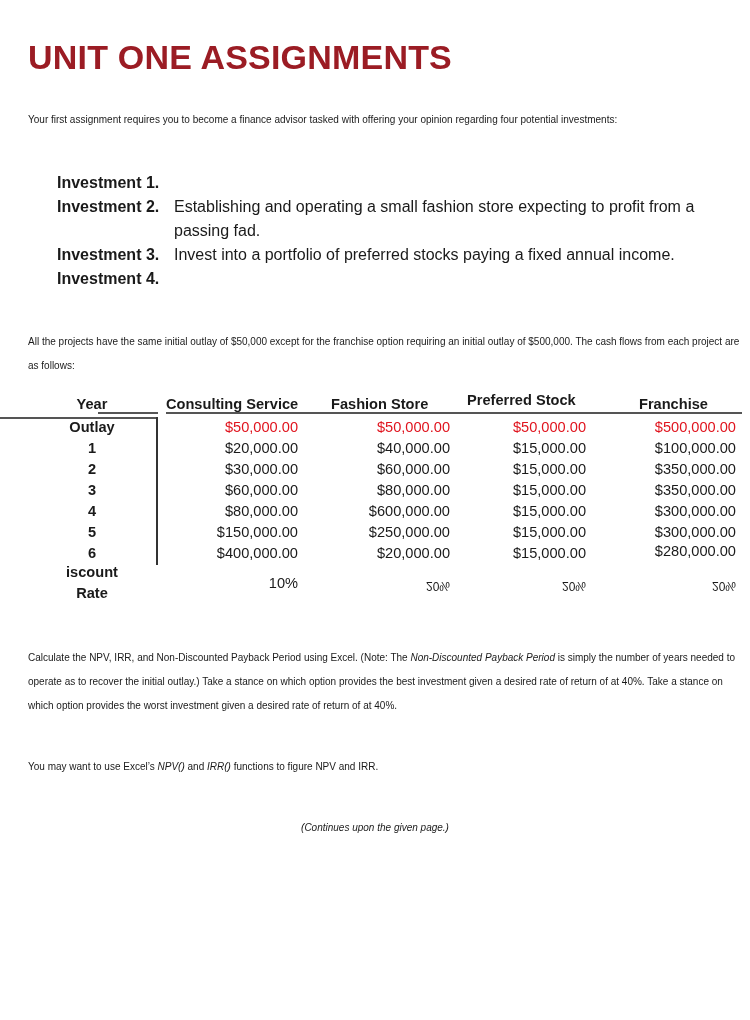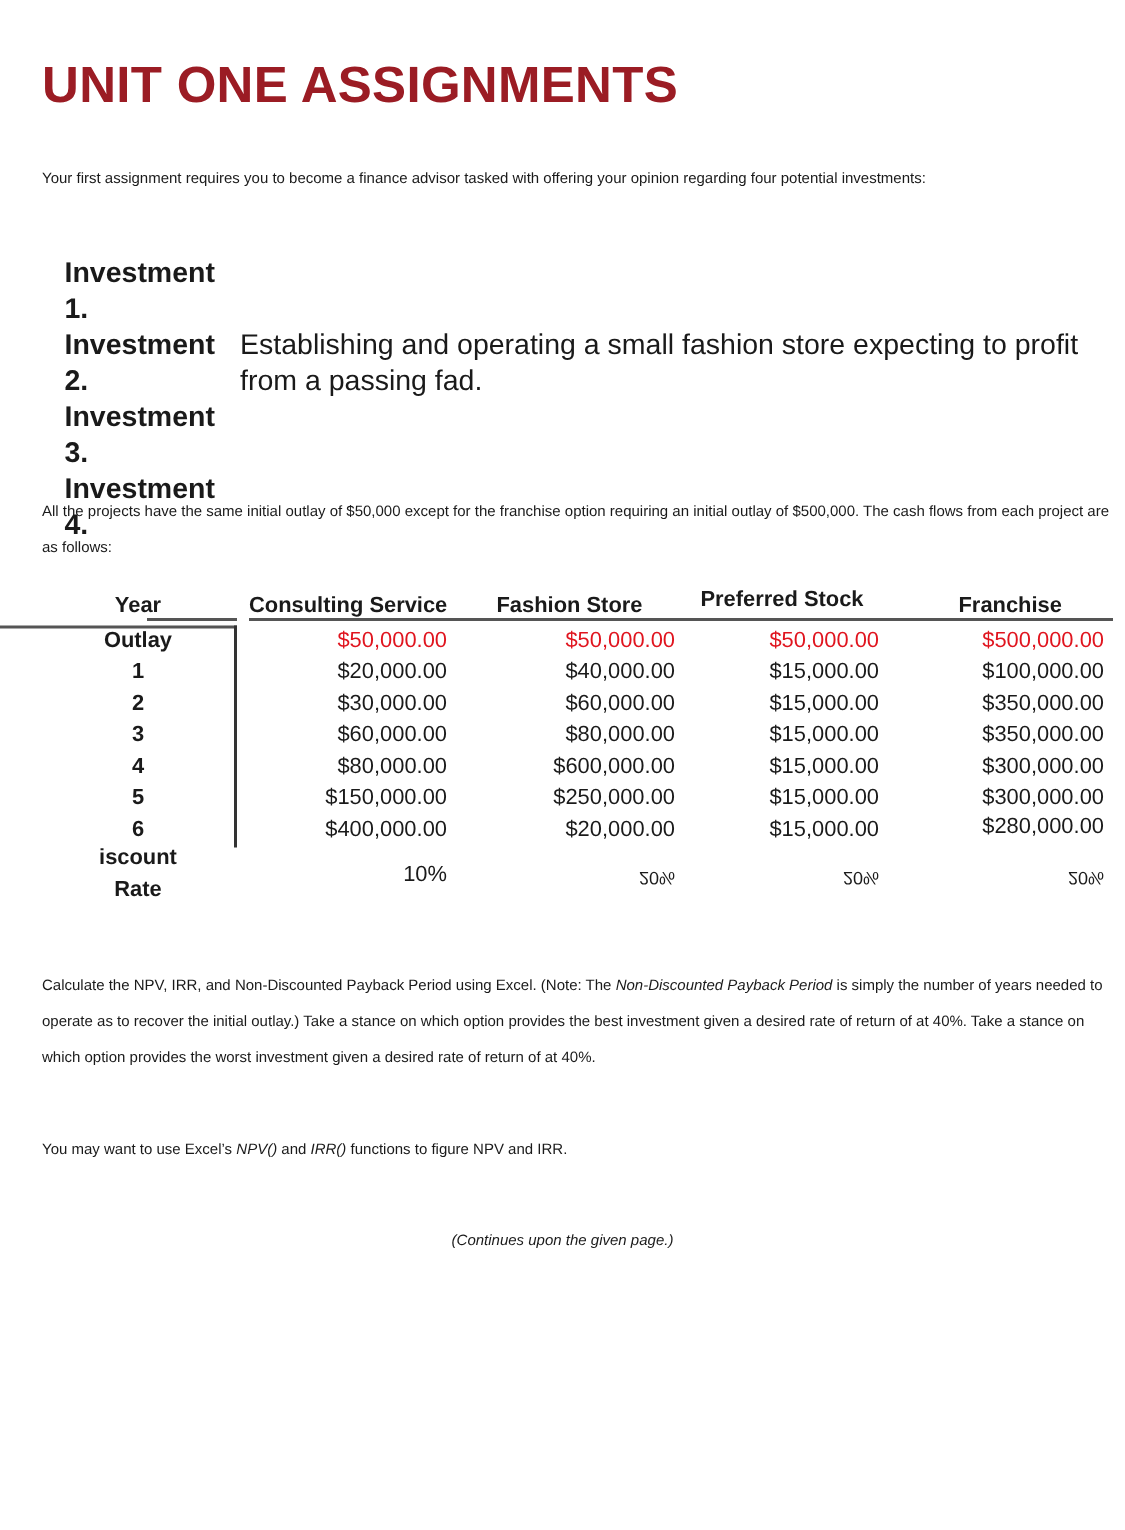--- a/index.html
+++ b/index.html
@@ -1,21 +1,21 @@
 <!DOCTYPE html>
 <html><head>
 <meta charset="utf-8">
 <style>
   html, body { margin: 0; padding: 0; background: #ffffff; }
   body { width: 750px; height: 1020px; position: relative; overflow: hidden;
          font-family: "Liberation Sans", sans-serif; color: #1a1a1a; }
   .title { position: absolute; left: 28px; top: 38px; margin: 0;
            font-size: 34px; font-weight: bold; color: #9b1c24; letter-spacing: 0.2px; }
   .para { position: absolute; left: 28px; width: 720px; font-size: 10px; line-height: 24px; margin: 0; }
-  .inv { position: absolute; left: 43px; width: 690px; font-size: 19px; line-height: 24px; }
+  .inv { position: absolute; left: 57px; width: 690px; font-size: 16px; line-height: 24px; }
   .inv-row { display: flex; }
   .inv-label { width: 117px; flex: none; font-weight: bold; }
   .inv-text { flex: 1; }
   .table { position: absolute; left: 28px; top: 392px; width: 714px; font-size: 14.6px; }
   .cell { position: absolute; white-space: nowrap; }
   .hdr { font-weight: bold; }
   .red { color: #e0141e; }
   .yearcol { text-align: center; width: 100px; left: 14px; font-weight: bold; }
   .num { text-align: right; }
   .rule { position: absolute; background: #555; height: 2px; }
@@ -33,20 +33,21 @@
 <div class="inv" style="top:171px;">
   <div class="inv-row">
     <span class="inv-label">Investment 1.</span>
   </div>
   <div class="inv-row">
     <span class="inv-label">Investment 2.</span>
     <span class="inv-text">Establishing and operating a small fashion store expecting to profit from a passing fad.</span>
   </div>
   <div class="inv-row">
     <span class="inv-label">Investment 3.</span>
+    <span class="inv-text">Invest into a portfolio of preferred stocks paying a fixed annual income.</span>
   </div>
   <div class="inv-row">
     <span class="inv-label">Investment 4.</span>
   </div>
 </div>
 
 <p class="para" style="top:330px;">All the projects have the same initial outlay of $50,000 except for the franchise option requiring an initial outlay of $500,000.  The cash flows from each project are as follows:</p>
 
 <div class="table">
   <div class="cell hdr yearcol" style="top:4px;">Year</div>

